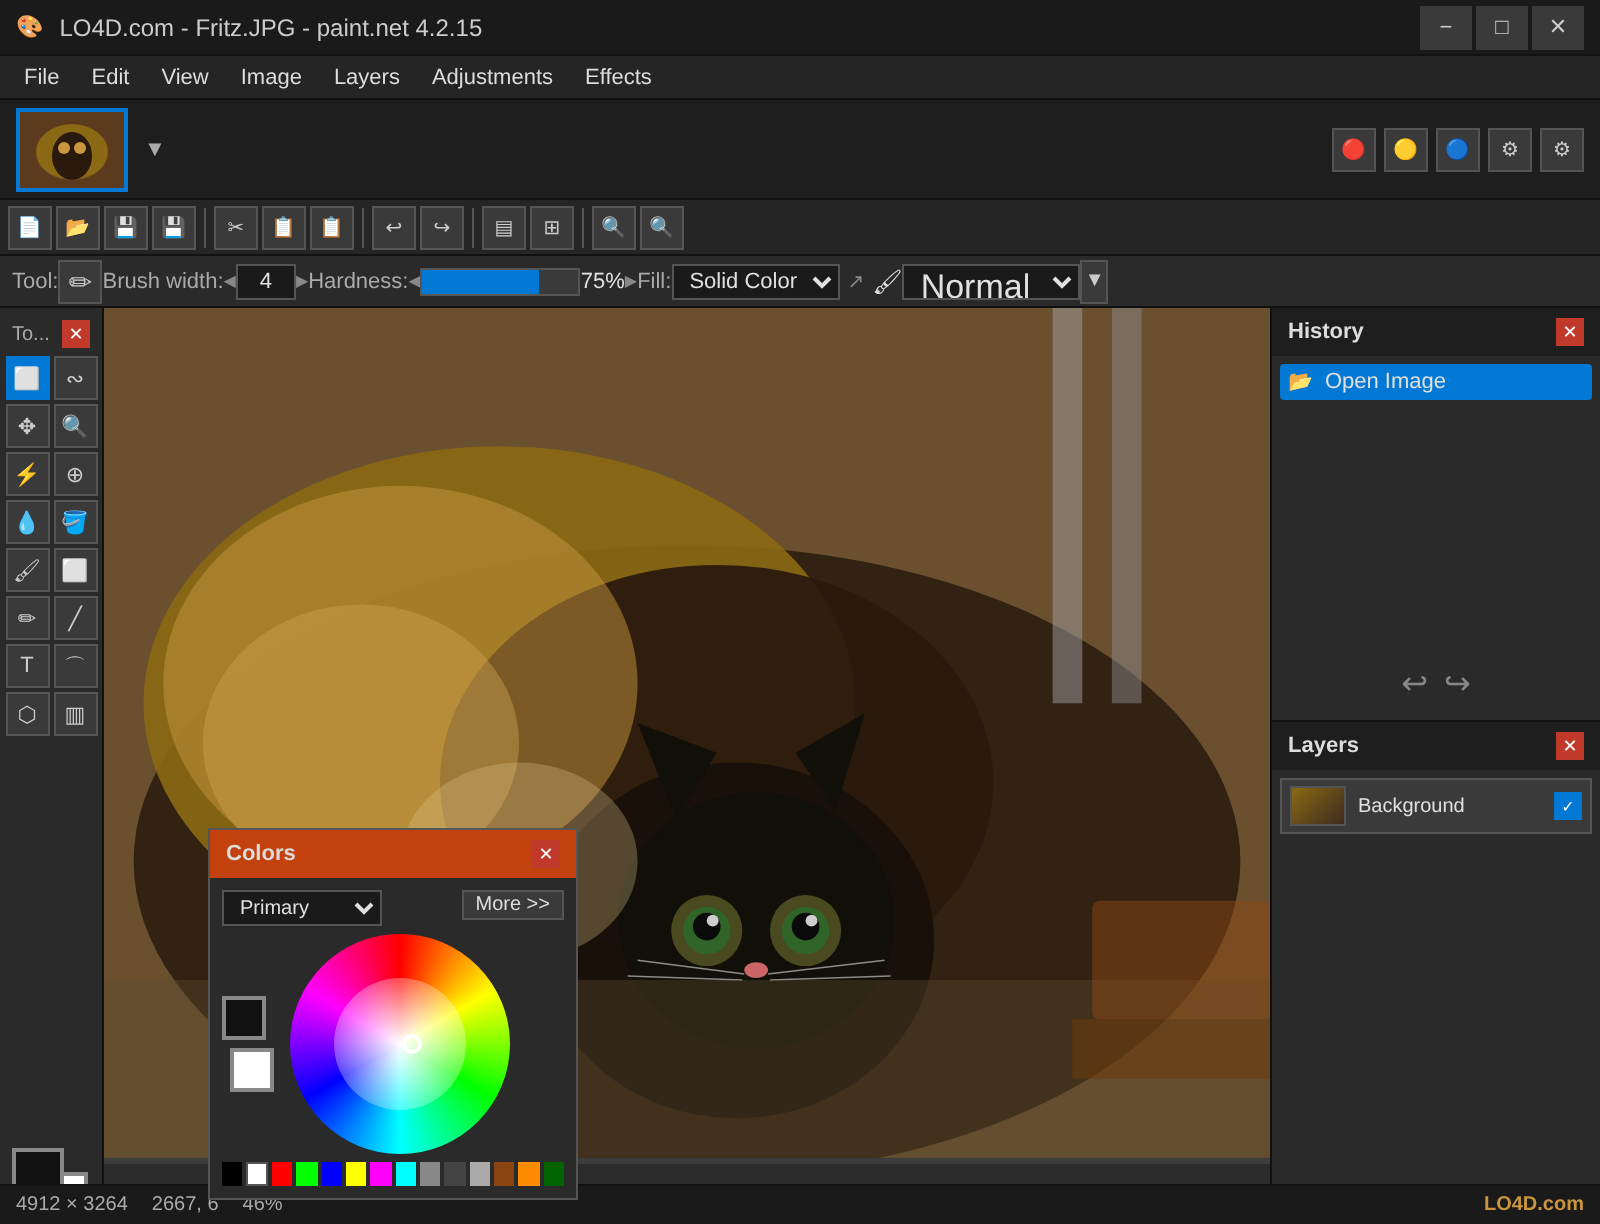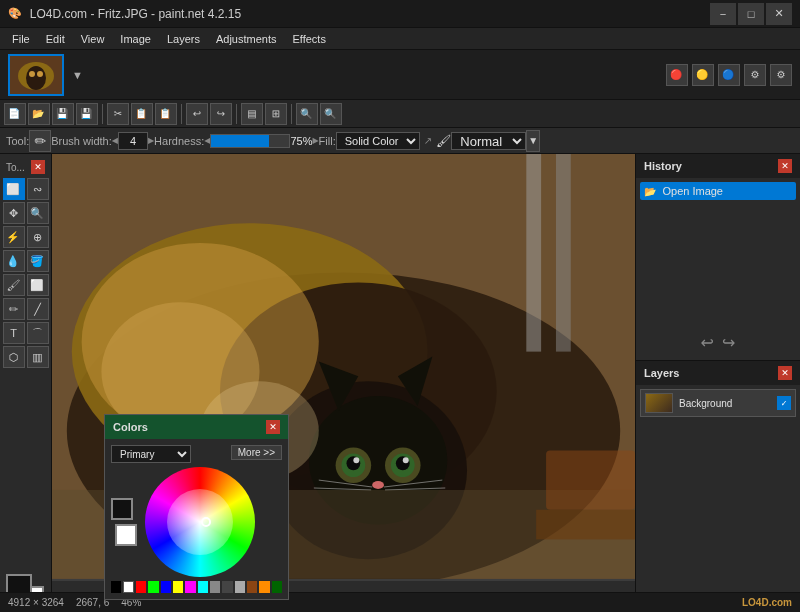--- a/index.html
+++ b/index.html
@@ -106,21 +106,21 @@
       padding: 0 4px;
       font-size: 11px;
       min-width: 80px;
     }
     .normal-select {
       background: #1a1a1a;
       border: 1px solid #555;
       color: #e0e0e0;
       height: 18px;
       padding: 0 4px;
-      font-size: 13px;
+      font-size: 17px;
       min-width: 60px;
     }
     .brush-arrow {
       font-size: 8px; color: #888; cursor: pointer;
     }
 
     
     #toolbox {
       width: 52px;
       background: #2a2a2a;
@@ -258,21 +258,21 @@
       position: absolute;
       bottom: 20px;
       left: 52px;
       width: 185px;
       background: #2a2a2a;
       border: 1px solid #555;
       z-index: 10;
     }
     #colors-panel-header {
       height: 24px;
-      background: #14532d;
+      background: #c2410c;
       display: flex; align-items: center; justify-content: space-between;
       padding: 0 8px;
       font-size: 11px; font-weight: bold; color: #ddd;
     }
     #colors-content {
       padding: 6px;
       display: flex; flex-direction: column; gap: 4px;
     }
     #colors-top {
       display: flex; align-items: flex-start; justify-content: space-between;

